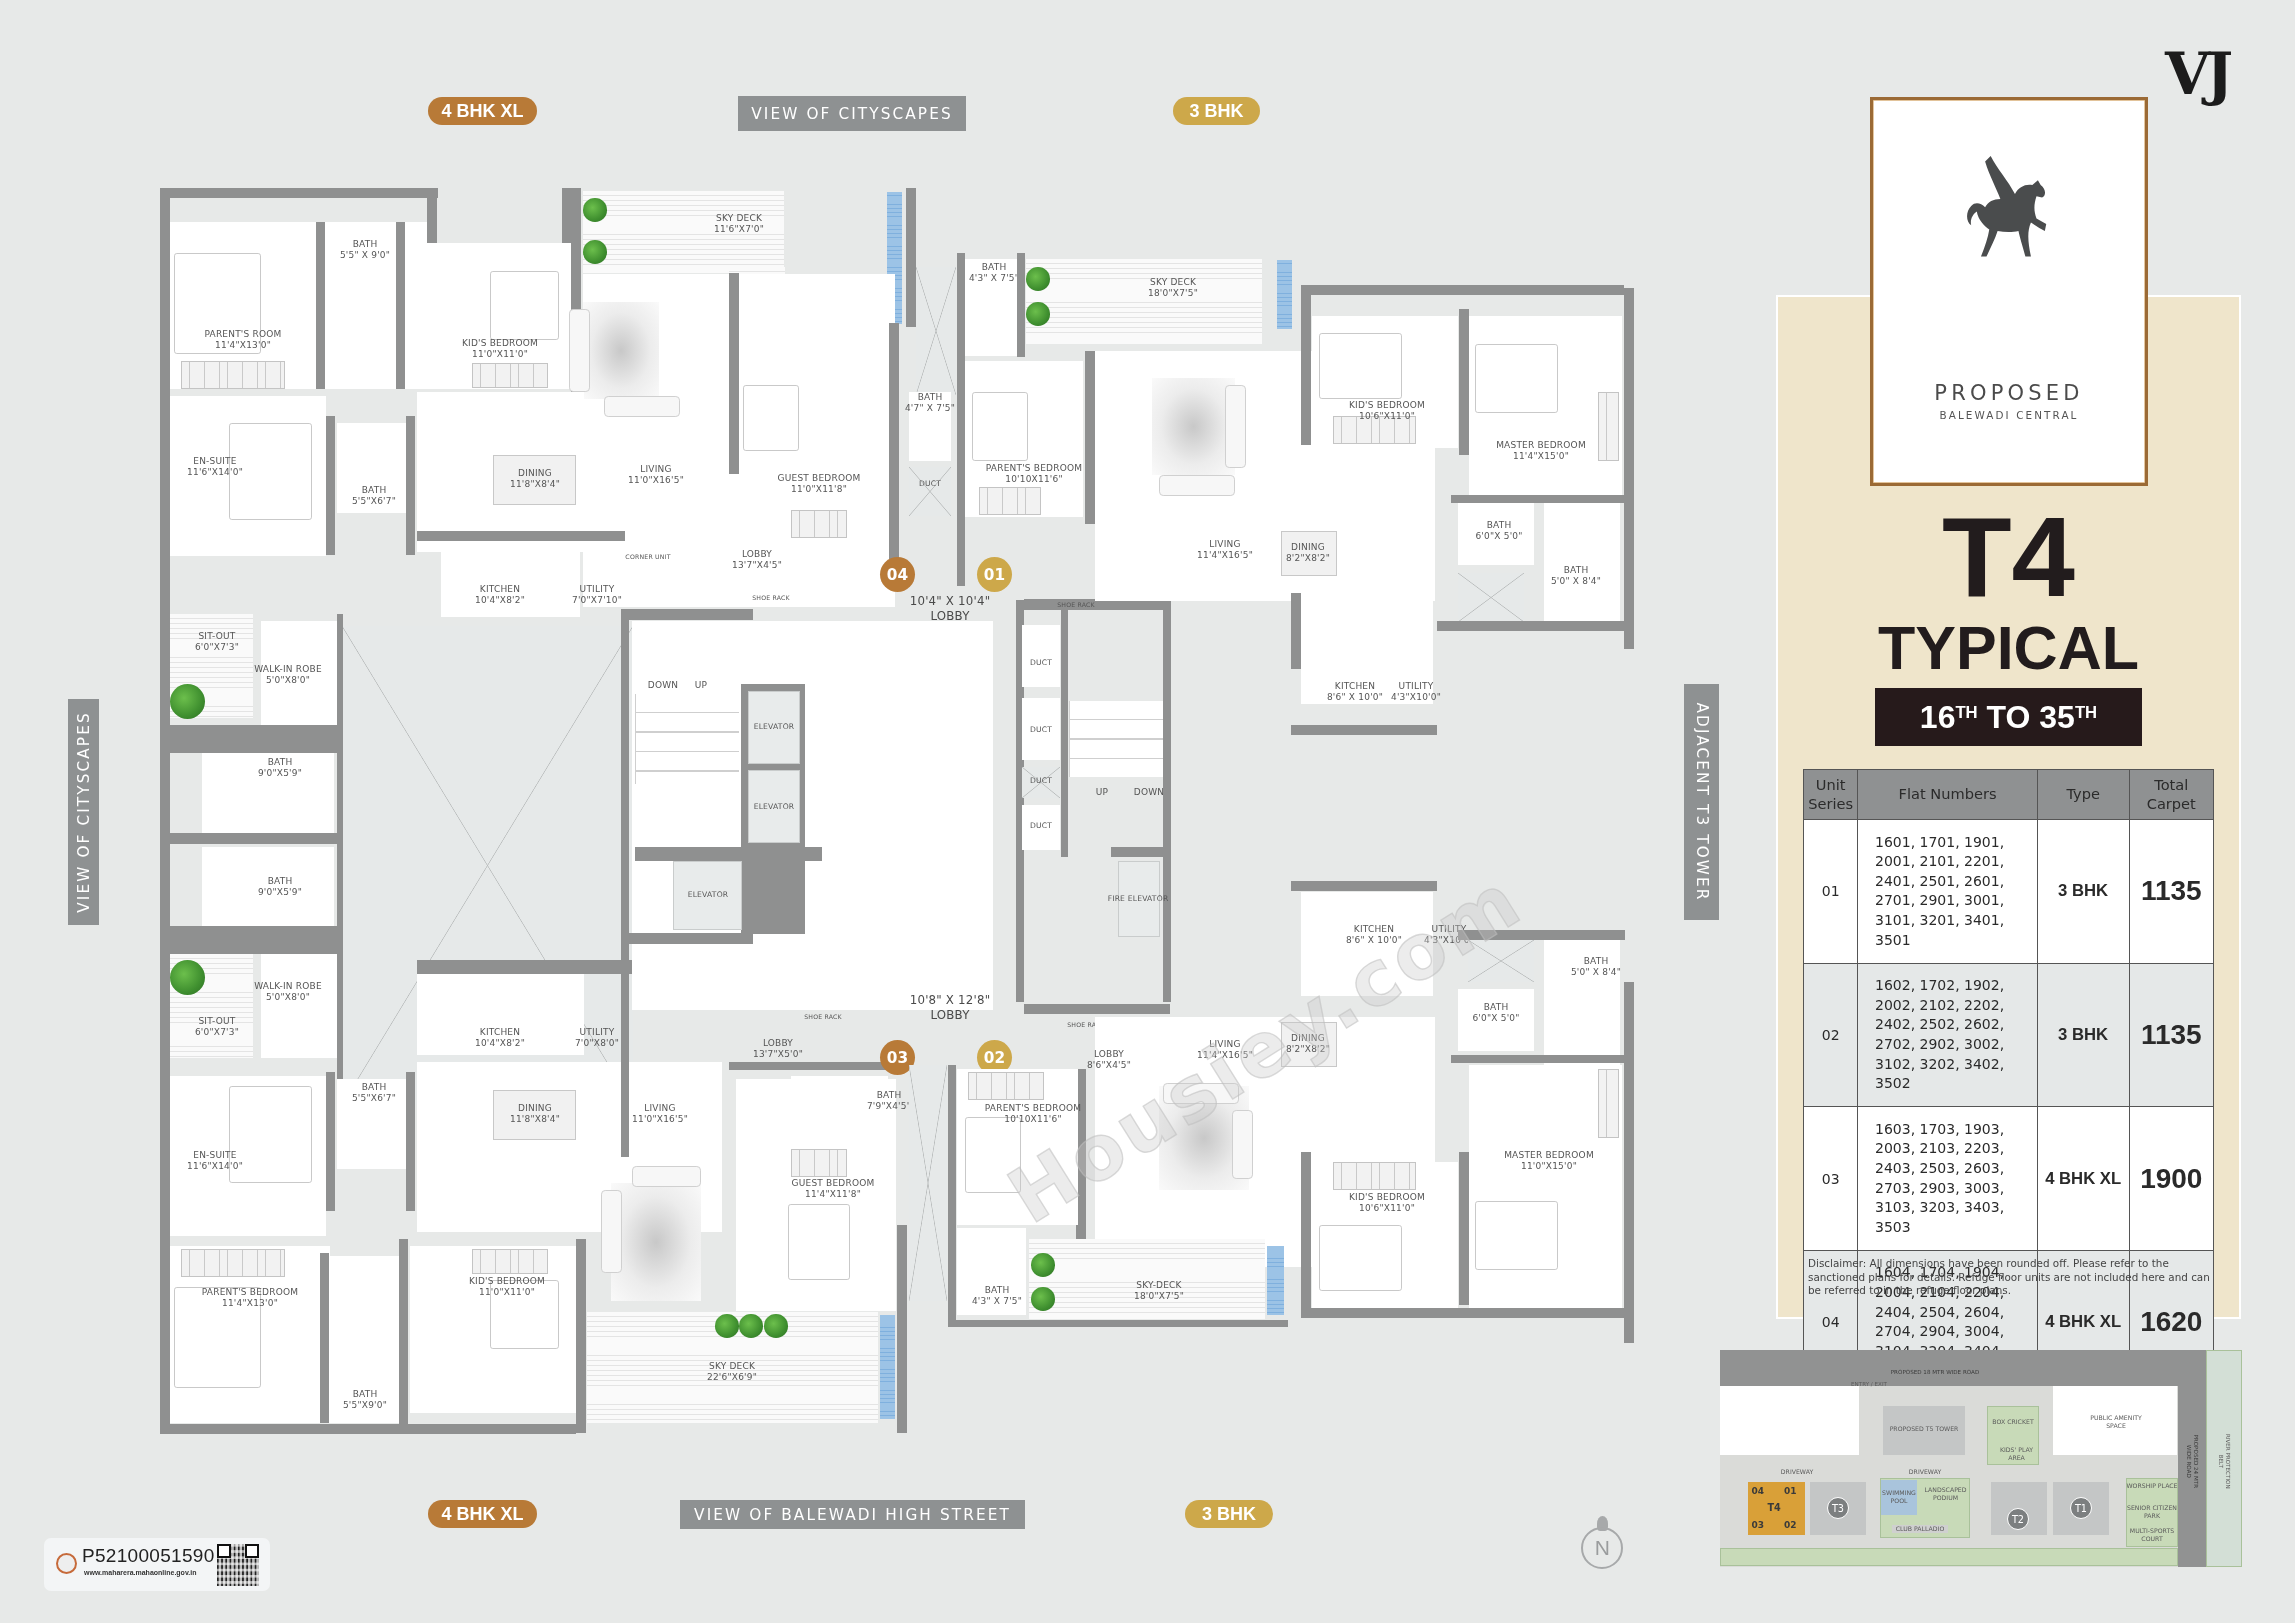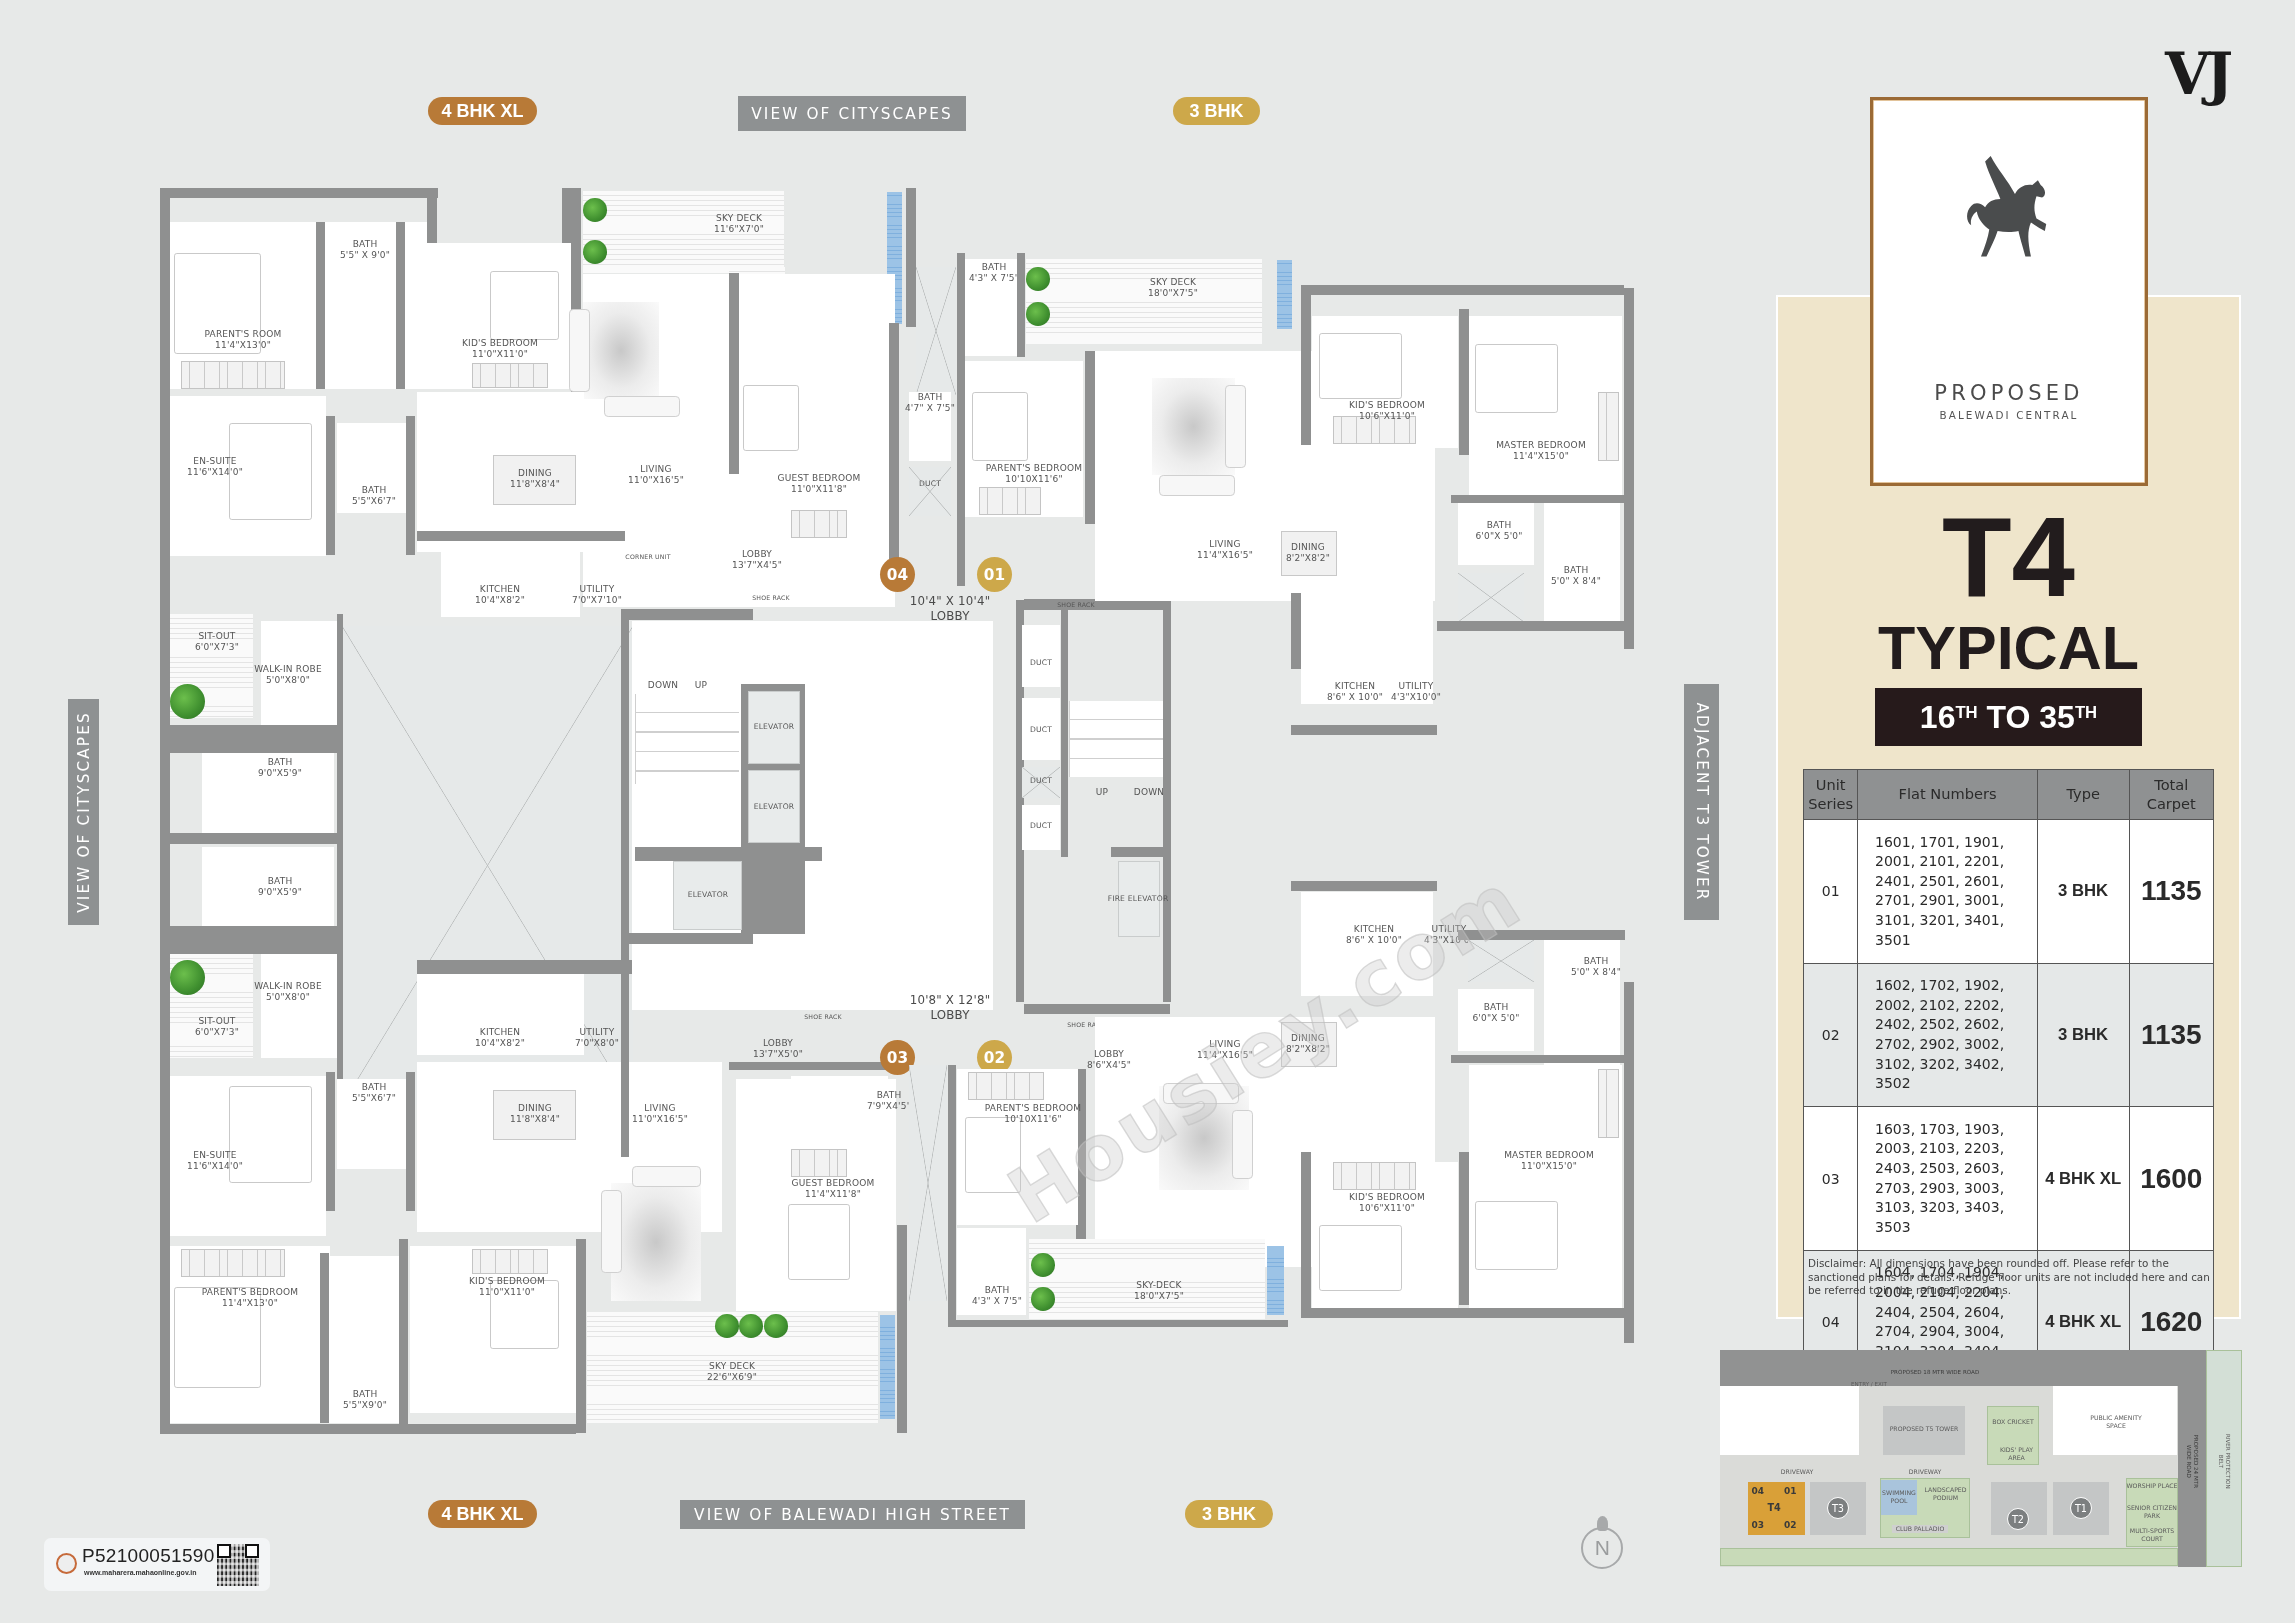--- a/index.html
+++ b/index.html
@@ -661,21 +661,21 @@
     <tr class="even">
       <td>02</td>
       <td class="flats">1602, 1702, 1902, 2002, 2102, 2202, 2402, 2502, 2602, 2702, 2902, 3002, 3102, 3202, 3402, 3502</td>
       <td class="type">3 BHK</td>
       <td class="carpet">1135</td>
     </tr>
     <tr class="odd">
       <td>03</td>
       <td class="flats">1603, 1703, 1903, 2003, 2103, 2203, 2403, 2503, 2603, 2703, 2903, 3003, 3103, 3203, 3403, 3503</td>
       <td class="type">4 BHK XL</td>
-      <td class="carpet">1600</td>
+      <td class="carpet">1900</td>
     </tr>
     <tr class="even">
       <td>04</td>
       <td class="flats">1604, 1704, 1904, 2004, 2104, 2204, 2404, 2504, 2604, 2704, 2904, 3004, 3104, 3204, 3404, 3504</td>
       <td class="type">4 BHK XL</td>
       <td class="carpet">1620</td>
     </tr>
   </tbody>
 </table>
 <div class="disclaimer">Disclaimer: All dimensions have been rounded off. Please refer to the sanctioned plans for details. Refuge floor units are not included here and can be referred to in the refuge floor plans.</div>

